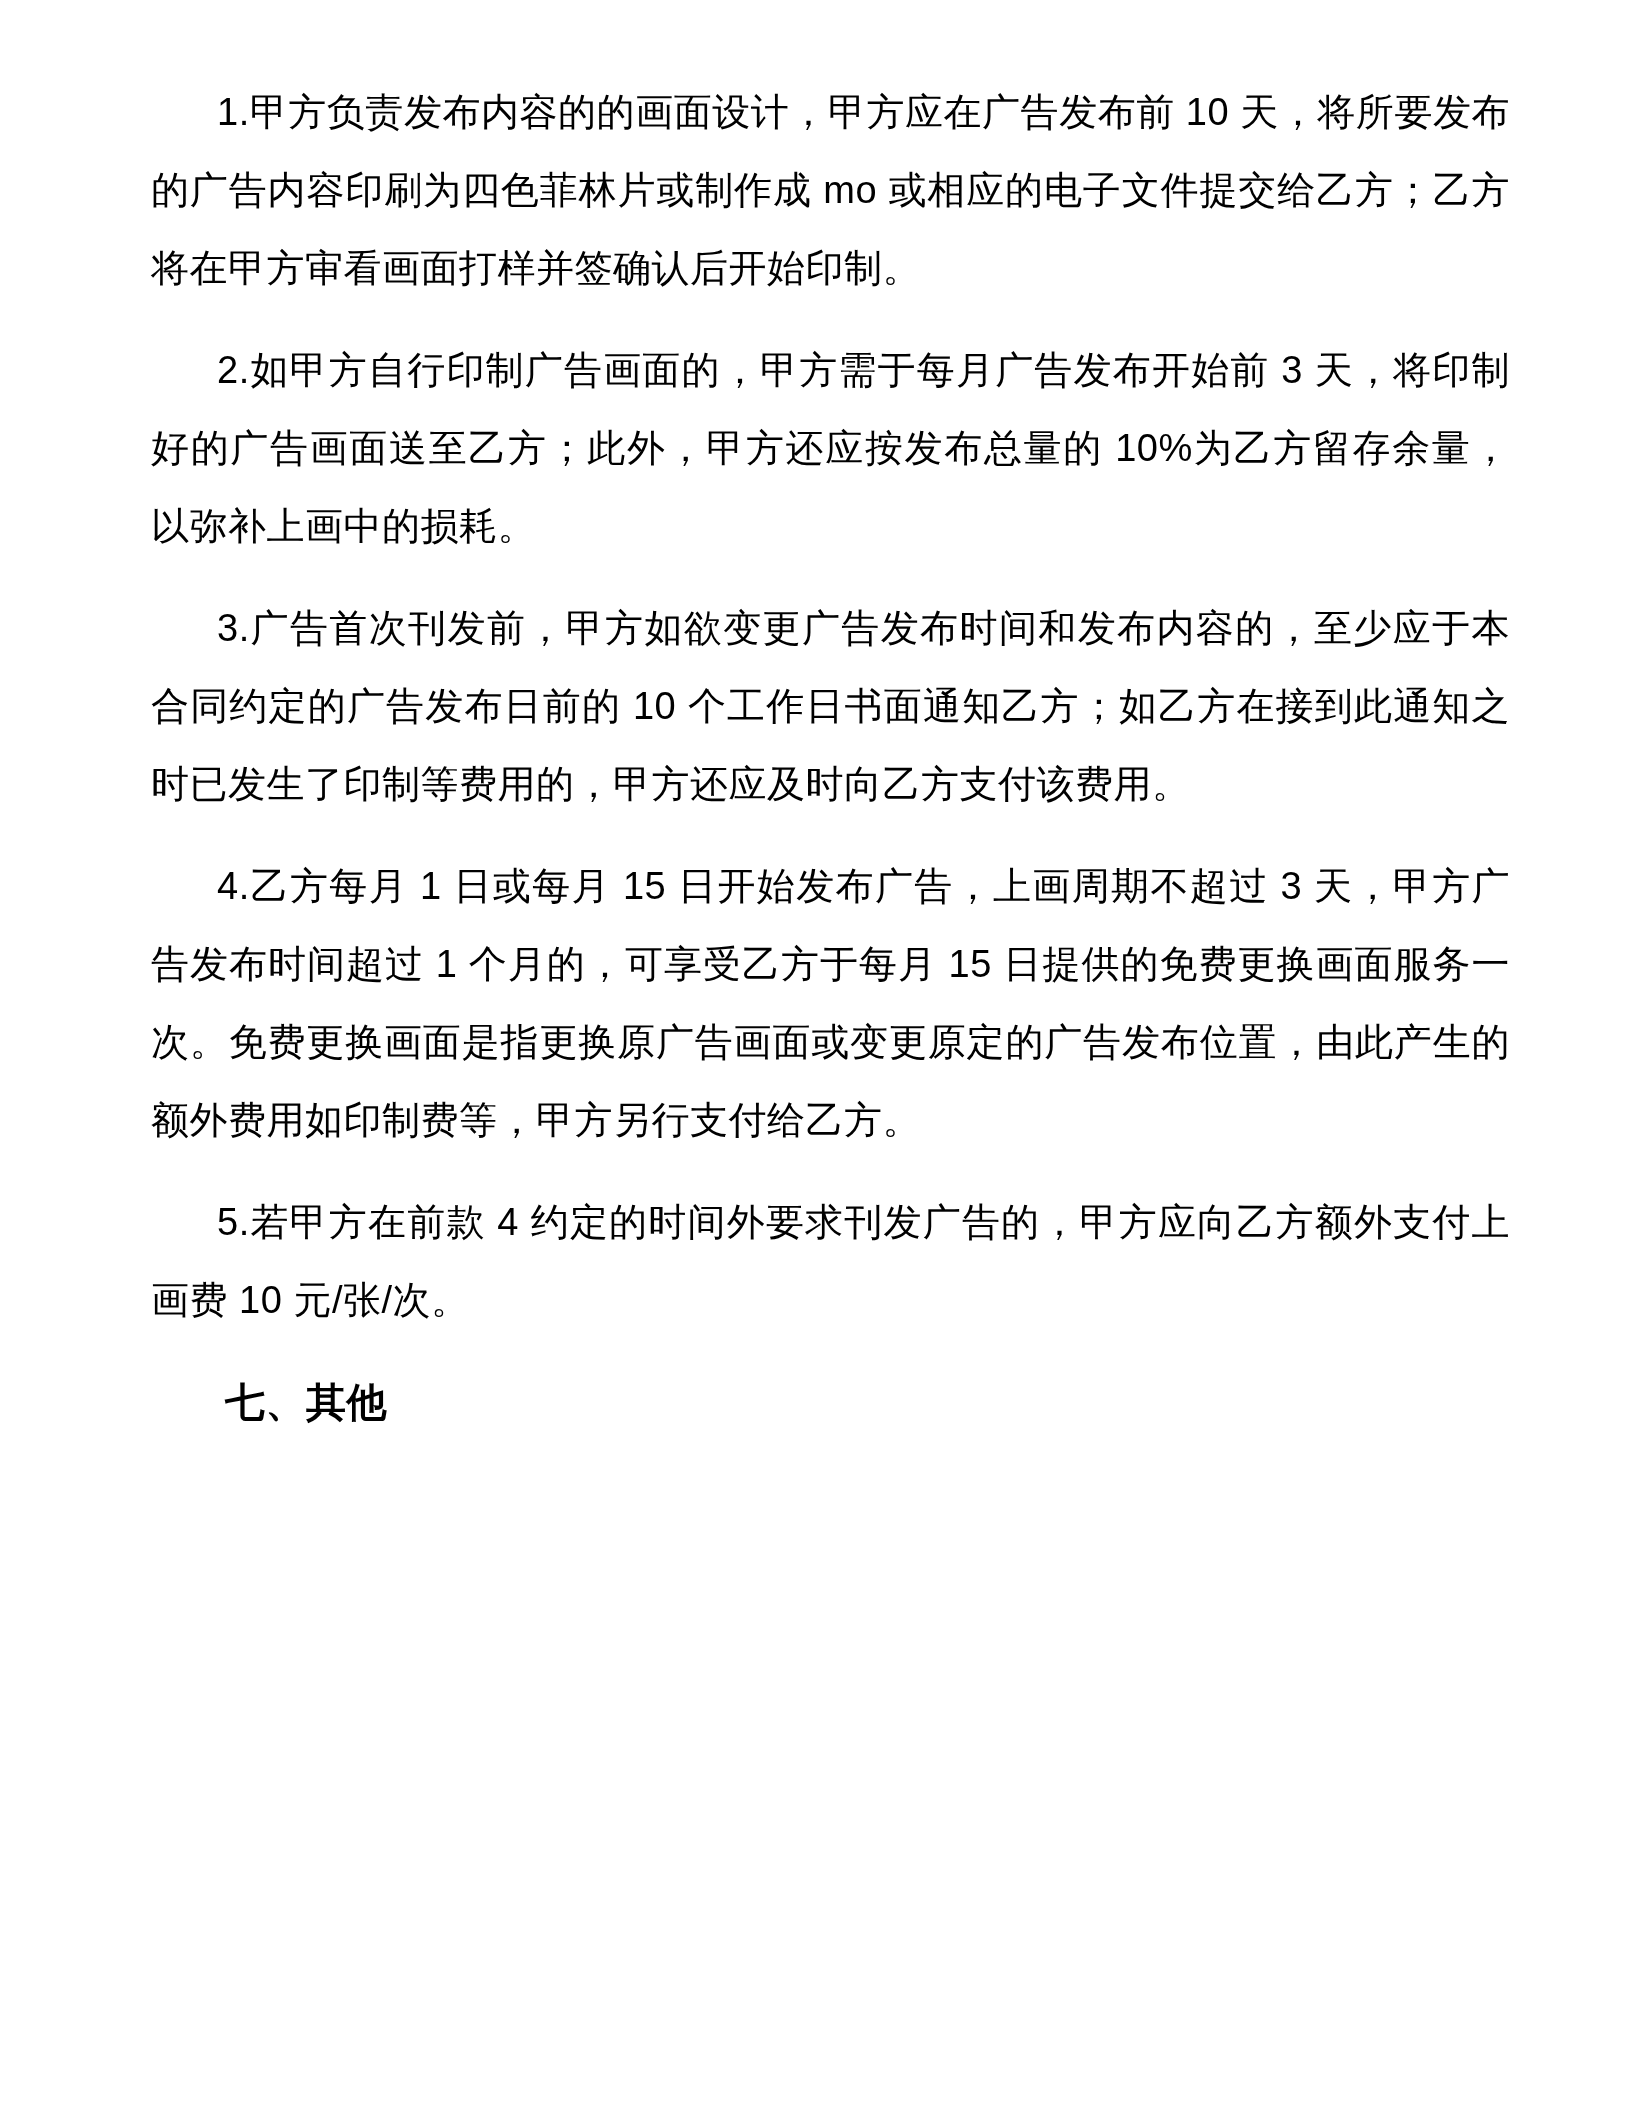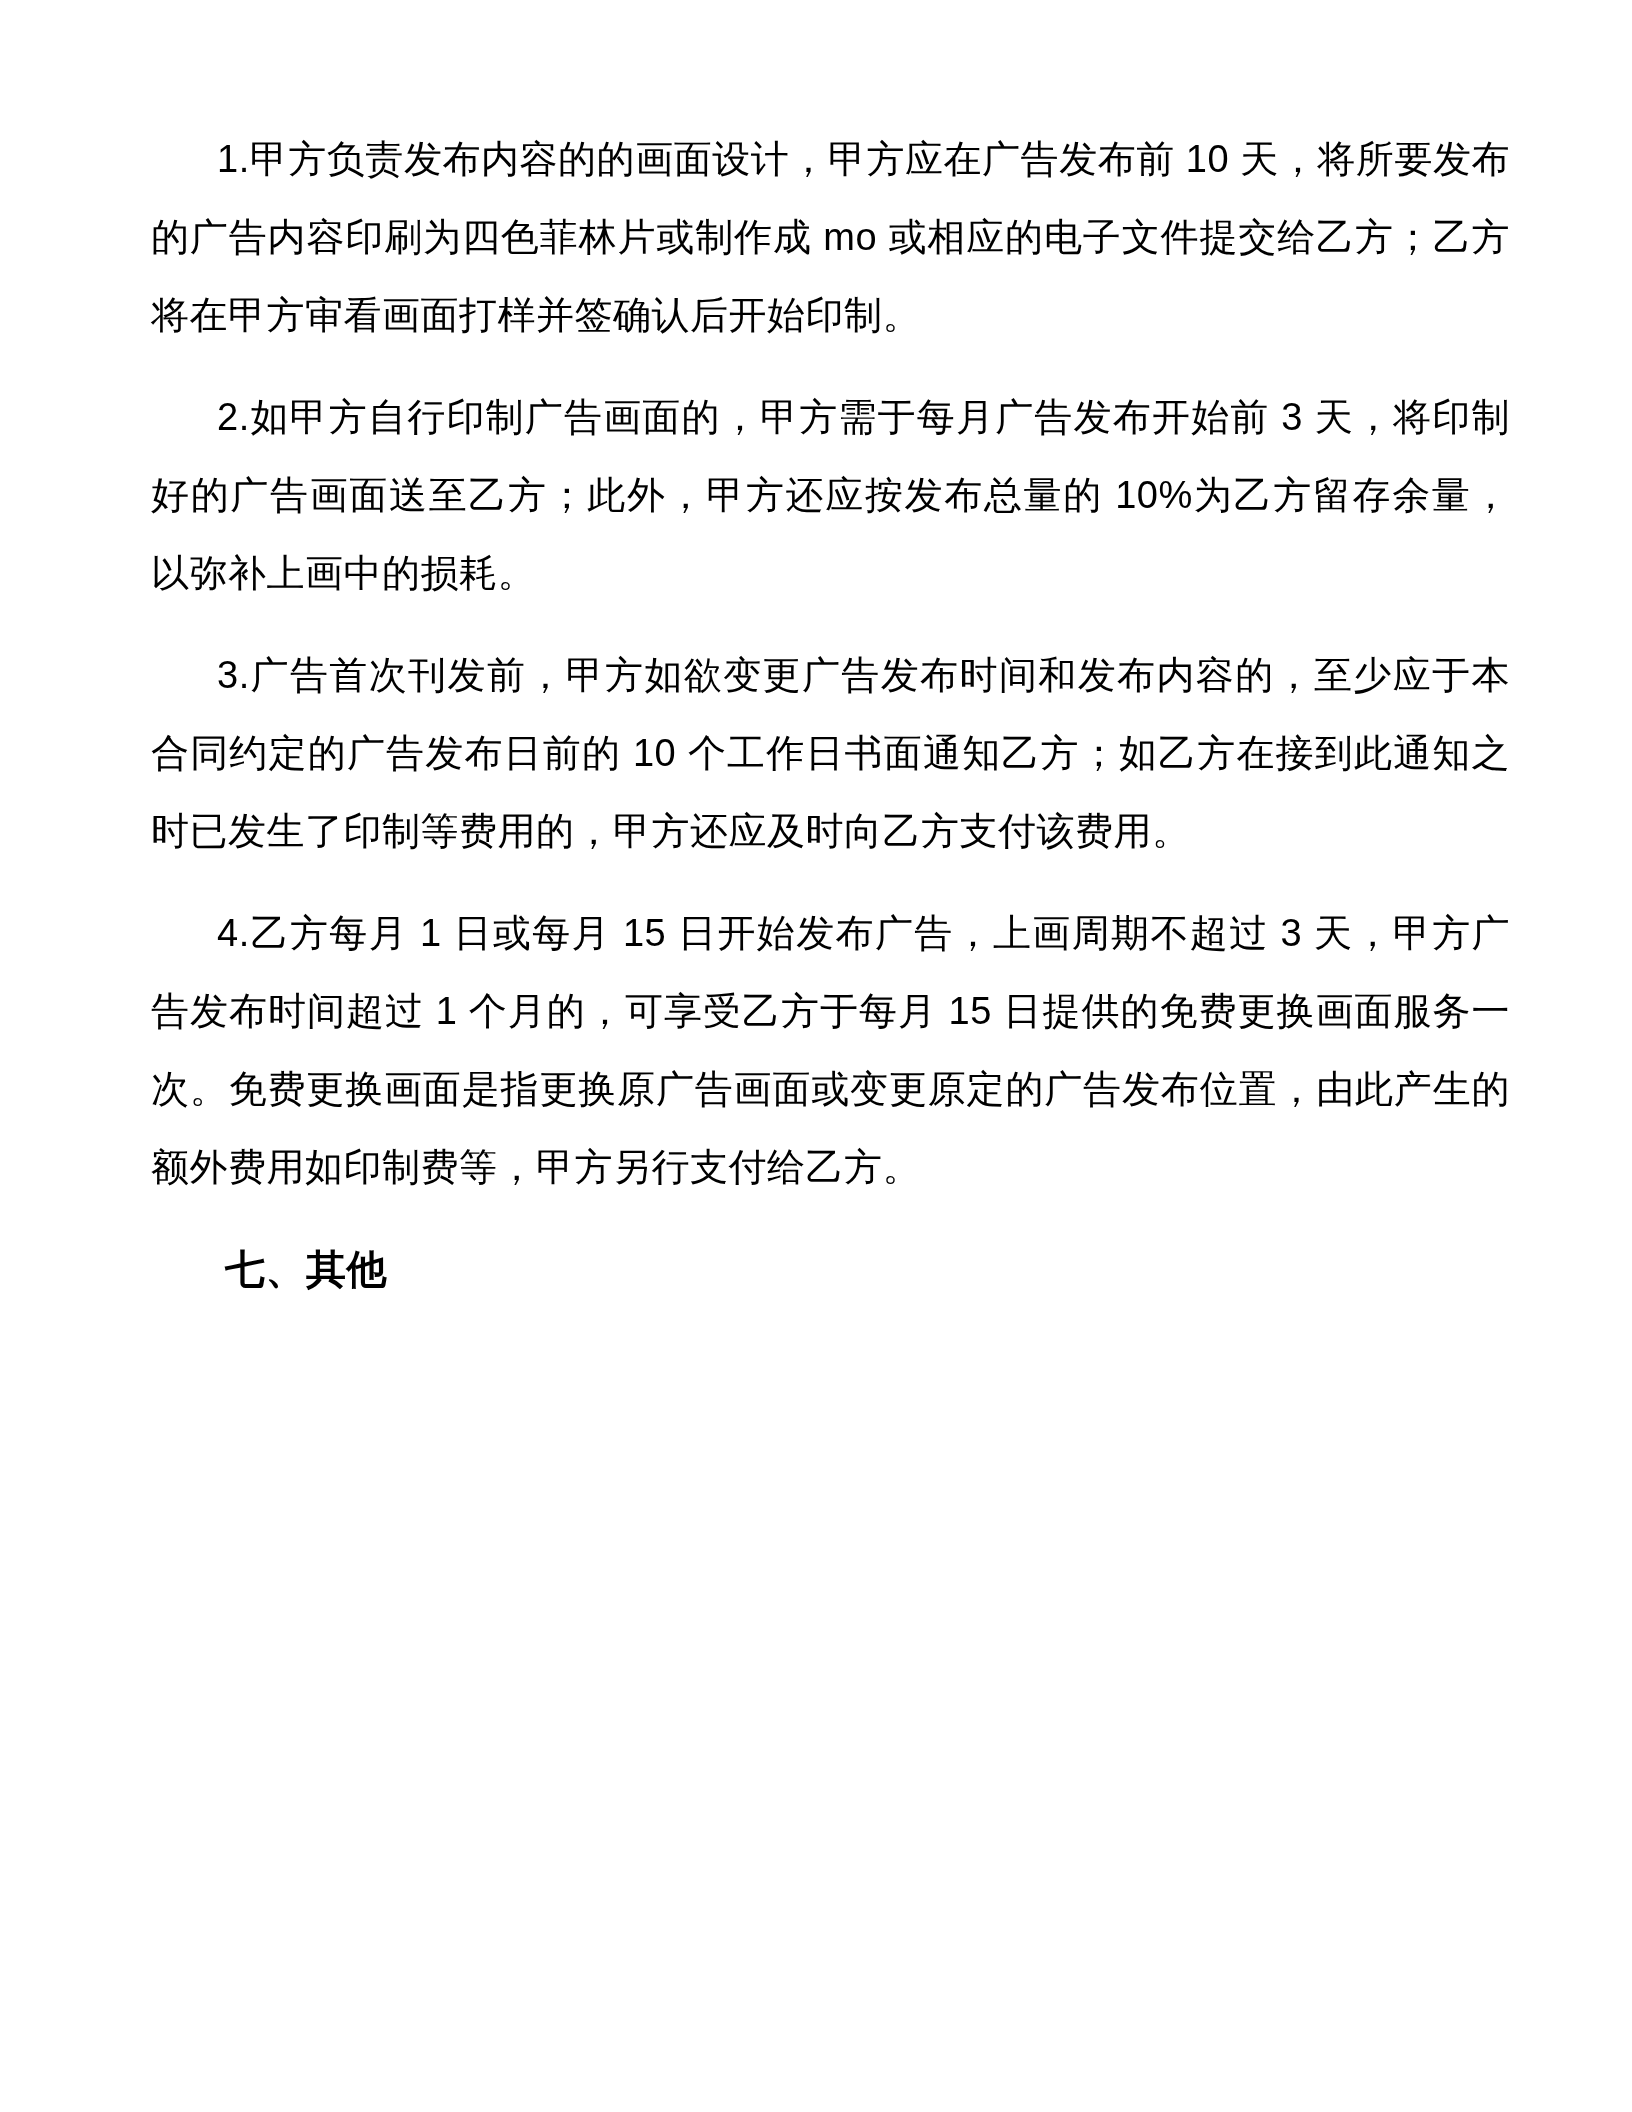--- a/index.html
+++ b/index.html
@@ -6,21 +6,21 @@
     margin: 0;
     padding: 0;
     background: #ffffff;
   }
   .page {
     position: relative;
     width: 1632px;
     height: 2112px;
     background: #ffffff;
     box-sizing: border-box;
-    padding: 120px 122px 0 151px;
+    padding: 73px 122px 0 151px;
     font-family: "Liberation Sans", "DejaVu Sans", sans-serif;
     color: #000000;
     overflow: hidden;
   }
   .body-paragraph {
     margin: 0 0 24px 0;
     font-size: 38px;
     line-height: 78px;
     font-weight: 400;
     text-align: justify;
@@ -38,14 +38,15 @@
   }
 </style>
 </head>
 <body>
 
 <div class="page">
   <p class="body-paragraph">1.甲方负责发布内容的的画面设计，甲方应在广告发布前 10 天，将所要发布的广告内容印刷为四色菲林片或制作成 mo 或相应的电子文件提交给乙方；乙方将在甲方审看画面打样并签确认后开始印制。</p>
   <p class="body-paragraph">2.如甲方自行印制广告画面的，甲方需于每月广告发布开始前 3 天，将印制好的广告画面送至乙方；此外，甲方还应按发布总量的 10%为乙方留存余量，以弥补上画中的损耗。</p>
   <p class="body-paragraph">3.广告首次刊发前，甲方如欲变更广告发布时间和发布内容的，至少应于本合同约定的广告发布日前的 10 个工作日书面通知乙方；如乙方在接到此通知之时已发生了印制等费用的，甲方还应及时向乙方支付该费用。</p>
   <p class="body-paragraph">4.乙方每月 1 日或每月 15 日开始发布广告，上画周期不超过 3 天，甲方广告发布时间超过 1 个月的，可享受乙方于每月 15 日提供的免费更换画面服务一次。免费更换画面是指更换原广告画面或变更原定的广告发布位置，由此产生的额外费用如印制费等，甲方另行支付给乙方。</p>
+  <p class="body-paragraph">5.若甲方在前款 4 约定的时间外要求刊发广告的，甲方应向乙方额外支付上画费 10 元/张/次。</p>
   <p class="section-heading">七、其他</p>
 </div>
 
 </body></html>

